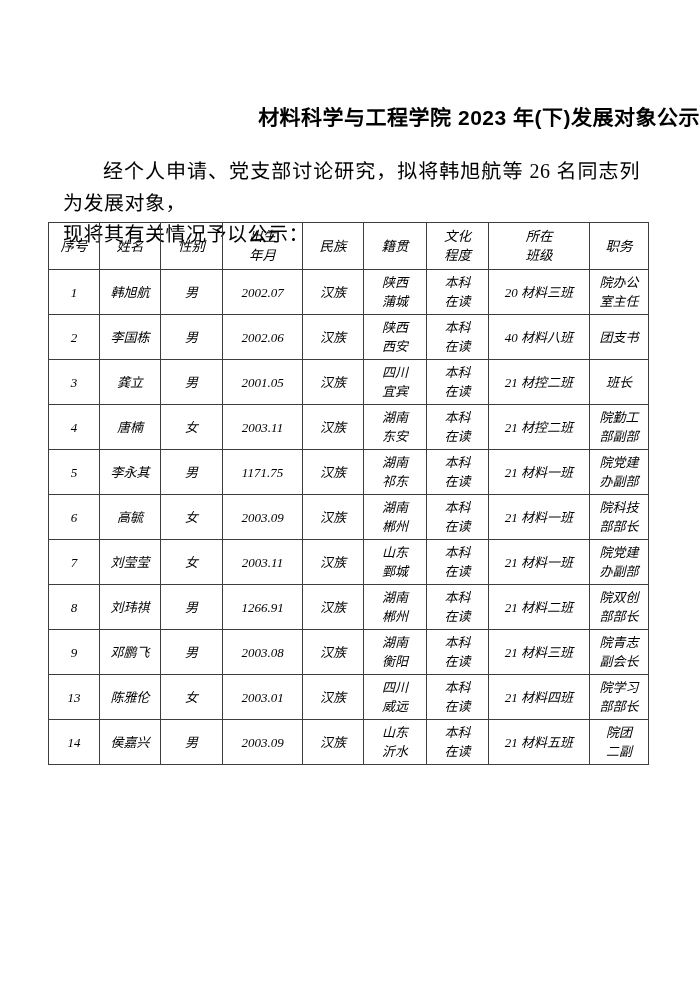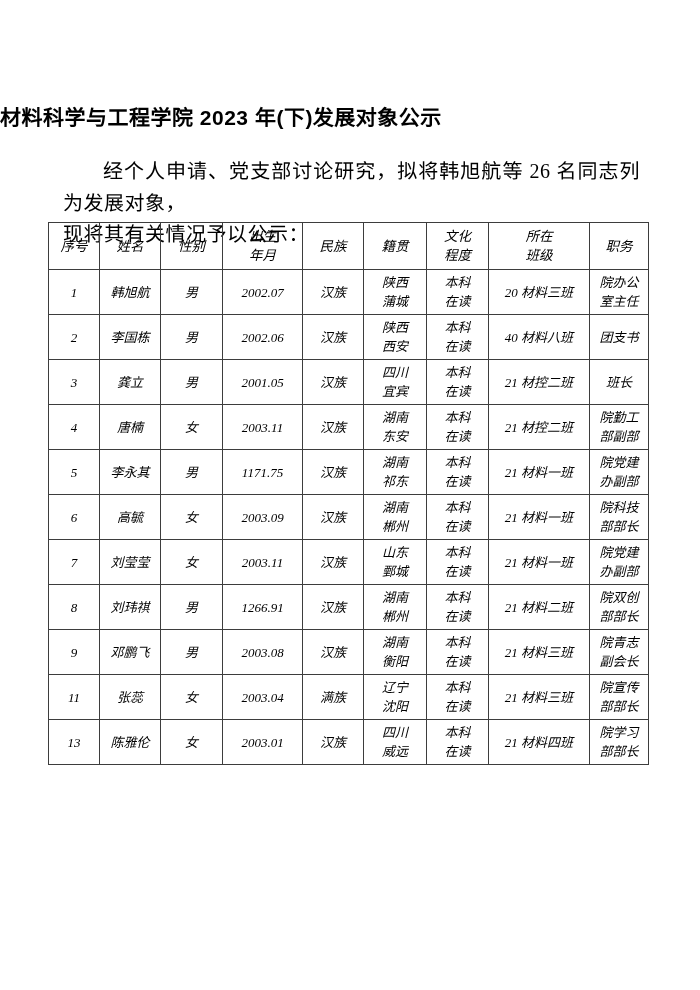--- a/index.html
+++ b/index.html
@@ -12,21 +12,21 @@
   .page {
     position: relative;
     width: 700px; height: 990px;
     background: #ffffff;
     overflow: hidden;
   }
   .title {
     position: absolute;
     top: 104px; left: 0;
     width: 100%;
-    text-align: left;
+    text-align: right;
     font-family: "Liberation Sans", "DejaVu Sans", sans-serif;
     font-weight: 700;
     font-size: 21px;
     letter-spacing: 0.5px;
     line-height: 28px;
   }
   .intro {
     position: absolute;
     top: 156px; left: 63px;
     width: 577px;
@@ -216,43 +216,43 @@
           <td>汉族</td>
           <td>湖南
 衡阳</td>
           <td>本科
 在读</td>
           <td>21 材料三班</td>
           <td>院青志
 副会长</td>
         </tr>
         <tr>
-          <td>11</td>
-          <td>张蕊</td>
-          <td>女</td>
-          <td>2003.04</td>
-          <td>满族</td>
-          <td>辽宁
-沈阳</td>
-          <td>本科
-在读</td>
-          <td>21 材料三班</td>
-          <td>院宣传
-部部长</td>
-        </tr>
-        <tr>
           <td>13</td>
           <td>陈雅伦</td>
           <td>女</td>
           <td>2003.01</td>
           <td>汉族</td>
           <td>四川
 威远</td>
           <td>本科
 在读</td>
           <td>21 材料四班</td>
           <td>院学习
 部部长</td>
         </tr>
+        <tr>
+          <td>14</td>
+          <td>侯嘉兴</td>
+          <td>男</td>
+          <td>2003.09</td>
+          <td>汉族</td>
+          <td>山东
+沂水</td>
+          <td>本科
+在读</td>
+          <td>21 材料五班</td>
+          <td>院团
+二副</td>
+        </tr>
       </tbody>
   </table>
 
 </div>
 
 </body></html>

